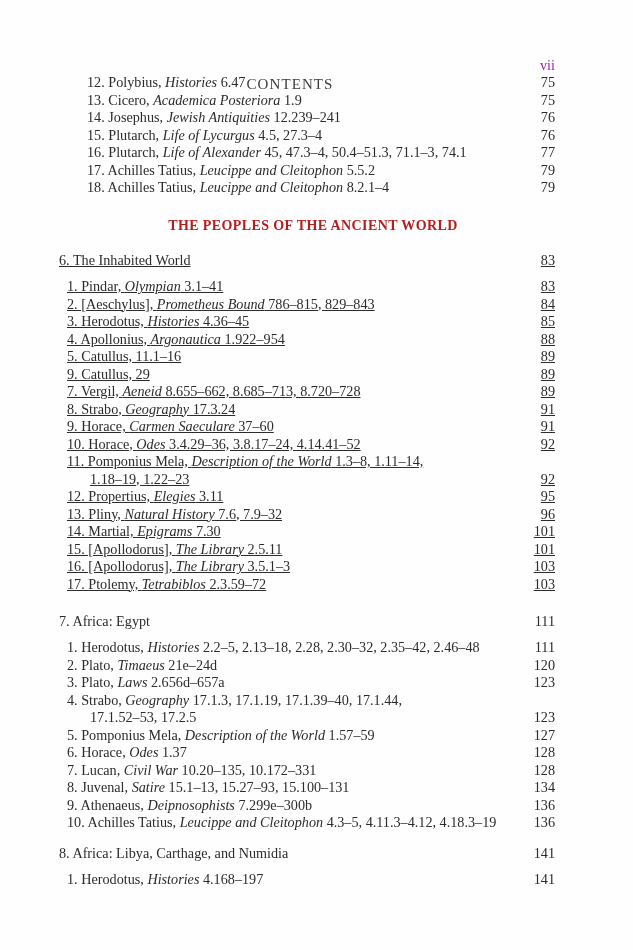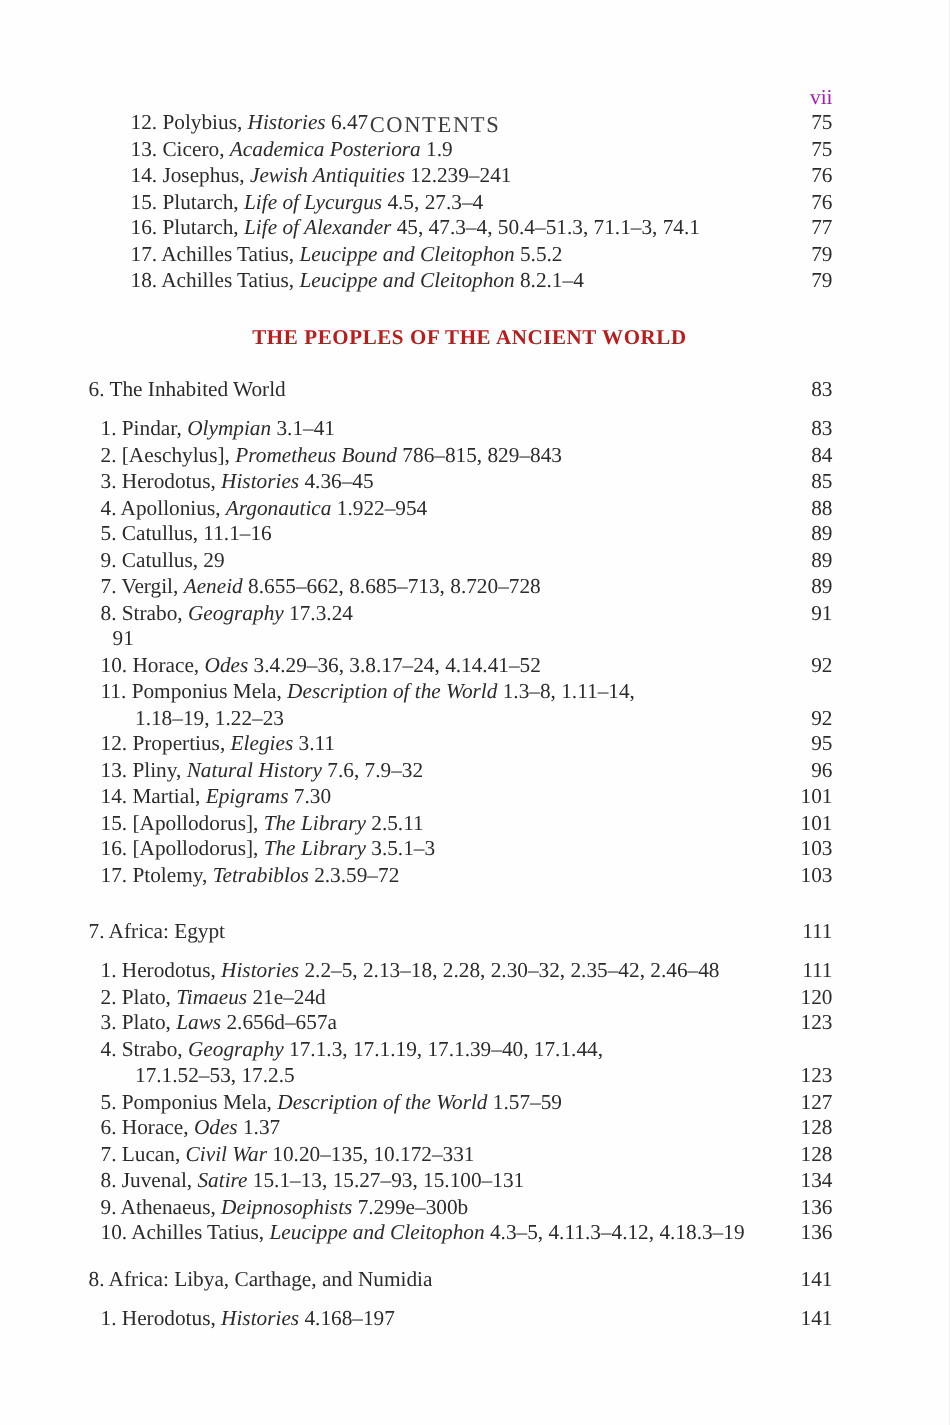--- a/index.html
+++ b/index.html
@@ -30,21 +30,21 @@
 
   .top-entries{position:absolute;top:74px;left:87px;right:78px;}
 
   .section-title{
     position:absolute;top:217px;left:59px;right:66px;margin:0;
     text-align:center;font-size:14px;font-weight:bold;letter-spacing:0.4px;
     color:#b91c1c;line-height:17.5px;
   }
 
   .chapter{position:absolute;left:59px;right:78px;}
-  #chapter-0{top:252px;}
+  #chapter-0{top:252px;text-decoration:underline;}
   #chapter-1{top:613px;}
   #chapter-2{top:845px;}
   .chapter .entries{margin-top:8.5px;padding-left:8px;}
   .row.chap .txt{white-space:pre;}
 </style>
 </head>
 <body>
 
 <div class="page">
 
@@ -118,20 +118,21 @@
         </div>
         <div class="row">
           <span class="txt">7. Vergil, <i>Aeneid</i> 8.655–662, 8.685–713, 8.720–728</span>
           <span class="pg">89</span>
         </div>
         <div class="row">
           <span class="txt">8. Strabo, <i>Geography</i> 17.3.24</span>
           <span class="pg">91</span>
         </div>
         <div class="row">
+          <span class="txt">9. Horace, <i>Carmen Saeculare</i> 37–60</span>
           <span class="pg">91</span>
         </div>
         <div class="row">
           <span class="txt">10. Horace, <i>Odes</i> 3.4.29–36, 3.8.17–24, 4.14.41–52</span>
           <span class="pg">92</span>
         </div>
         <div class="row">
           <span class="txt">11. Pomponius Mela, <i>Description of the World</i> 1.3–8, 1.11–14,</span>
           <span class="pg"></span>
         </div>

